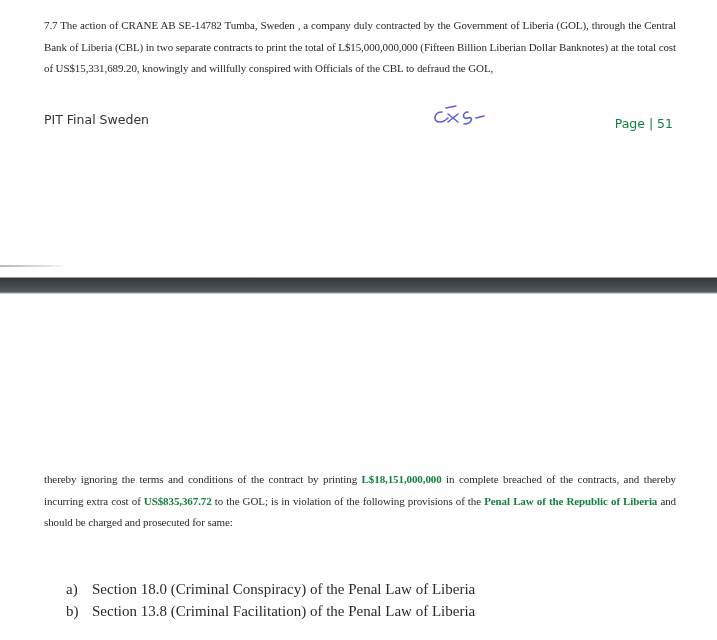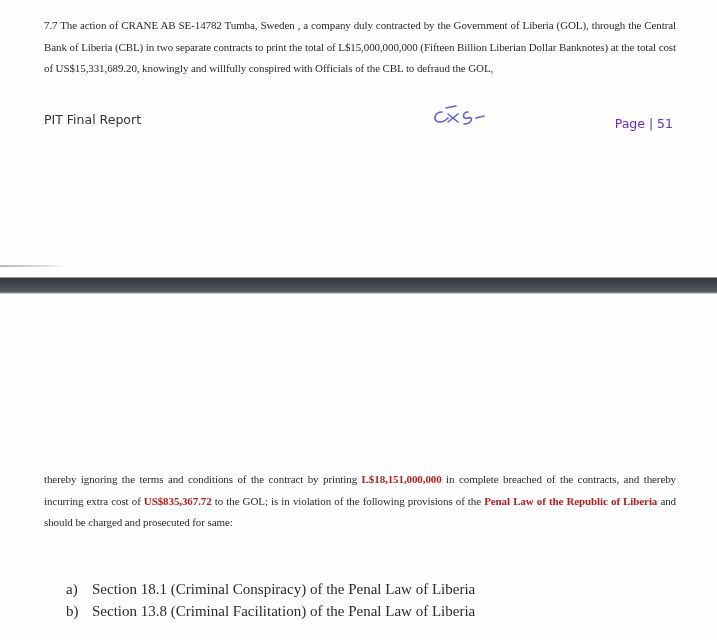--- a/index.html
+++ b/index.html
@@ -5,42 +5,42 @@
   html, body { margin:0; padding:0; }
   body { width:717px; height:640px; background:#fdfdfd; position:relative; overflow:hidden;
          font-family:"Liberation Serif", "DejaVu Serif", serif; color:#2b2b2b; }
   .page { position:absolute; left:0; width:717px; background:#fefefe; }
   .page-top { top:0; height:277px; }
   .page-bottom { top:294px; height:346px; }
   .para { position:absolute; left:44px; width:632px; font-size:11px; line-height:21.6px;
           text-align:justify; letter-spacing:-0.1px; }
   .para-top { top:15px; }
   .para-bottom { top:469px; }
-  .para b { font-weight:bold; color:#b91c1c; }
+  .para b { font-weight:bold; color:#15803d; }
   .footer-left { position:absolute; left:44px; top:112px; font-family:"DejaVu Sans", "Liberation Sans", sans-serif;
                  font-size:12.5px; color:#333; }
   .footer-right { position:absolute; right:44px; top:116px; font-family:"DejaVu Sans", "Liberation Sans", sans-serif;
-                  font-size:12.5px; color:#6d28d9; }
+                  font-size:12.5px; color:#15803d; }
   .signature { position:absolute; left:428px; top:104px; }
   .faint-line { position:absolute; left:0; top:265px; width:66px; height:2px;
                 background:linear-gradient(to right,#b8b8b8,#e0e0e0 70%,rgba(255,255,255,0)); }
   .divider-bar { position:absolute; left:0; top:277px; width:717px; height:17px;
                  background:linear-gradient(#9a9a9a 0 1px,#34393d 1px, #474d52 60%, #54595d 15px, #b0b0b0 16px, #dcdcdc 17px); }
   .list { position:absolute; left:66px; top:579px; font-size:15px; line-height:21.6px; margin:0; padding:0; list-style:none; }
   .list li { display:flex; }
   .list .marker { width:26px; }
 </style>
 </head>
 <body>
 
 <div class="page page-top"></div>
 
 <p class="para para-top" style="margin:0">7.7 The action of CRANE AB SE-14782 Tumba, Sweden , a company duly contracted by the Government of Liberia (GOL), through the Central Bank of Liberia (CBL) in two separate contracts to print the total of L$15,000,000,000 (Fifteen Billion Liberian Dollar Banknotes) at the total cost of US$15,331,689.20, knowingly and willfully conspired with Officials of the CBL to defraud the GOL,</p>
 
-<div class="footer-left">PIT Final Report</div>
+<div class="footer-left">PIT Final Sweden</div>
 
 <div class="signature">
   <svg width="70" height="24" viewBox="0 0 70 24">
     <path d="M14 8 C6 8 4 18 12 18 C16 18 18 16 20 14" fill="none" stroke="#5b5fd6" stroke-width="1.6" stroke-linecap="round"></path>
     <path d="M20 10 L30 18 M30 10 L20 18" fill="none" stroke="#5b5fd6" stroke-width="1.6" stroke-linecap="round"></path>
     <path d="M40 8 C34 8 34 16 40 14 C46 12 44 20 36 20" fill="none" stroke="#5b5fd6" stroke-width="1.6" stroke-linecap="round"></path>
     <path d="M48 14 L56 12" fill="none" stroke="#5b5fd6" stroke-width="1.6" stroke-linecap="round"></path>
     <path d="M18 4 L28 2" fill="none" stroke="#5b5fd6" stroke-width="1.4" stroke-linecap="round"></path>
   </svg>
 </div>
@@ -51,19 +51,19 @@
 
 <div class="divider-bar"></div>
 
 <div class="page page-bottom"></div>
 
 <p class="para para-bottom" style="margin:0"><span>thereby ignoring the terms and conditions of the contract by printing </span><b>L$18,151,000,000</b><span> in complete breached of the contracts, and thereby incurring extra cost of </span><b>US$835,367.72</b><span> to the GOL; is in violation of the following provisions of the </span><b>Penal Law of the Republic of Liberia</b><span> and should be charged and prosecuted for same:</span></p>
 
 <ul class="list">
   <li>
     <span class="marker">a)</span>
-    <span>Section 18.1 (Criminal Conspiracy) of the Penal Law of Liberia</span>
+    <span>Section 18.0 (Criminal Conspiracy) of the Penal Law of Liberia</span>
   </li>
   <li>
     <span class="marker">b)</span>
     <span>Section 13.8 (Criminal Facilitation) of the Penal Law of Liberia</span>
   </li>
 </ul>
 
 </body></html>

